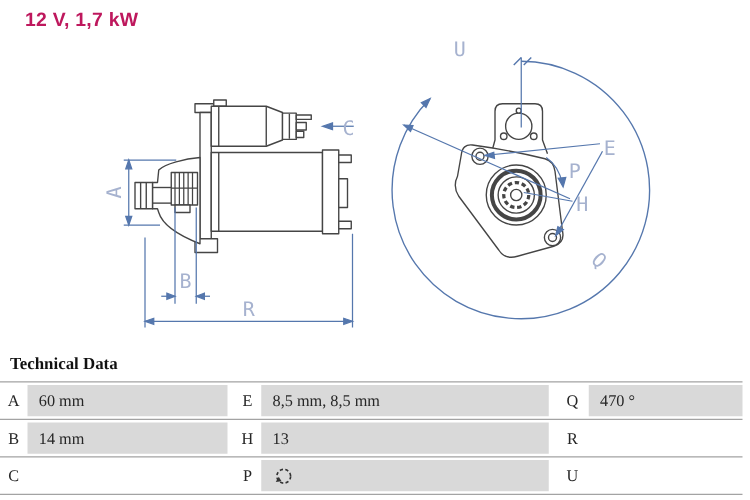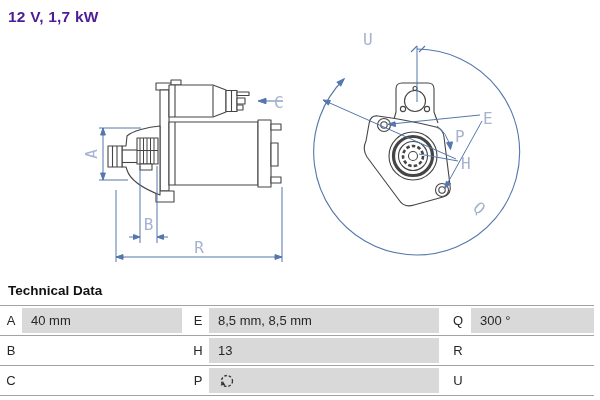--- a/index.html
+++ b/index.html
@@ -1,21 +1,21 @@
 <!DOCTYPE html>
 <html><head>
 <meta charset="utf-8">
 <style>
   html,body{margin:0;padding:0;background:#fff;}
   #stage{position:relative;width:600px;height:400px;background:#fff;overflow:hidden;
          font-family:"Liberation Sans",sans-serif;}
-  .hdr{position:absolute;left:8px;top:8px;font-size:15.5px;font-weight:600;color:#4c1d95;
+  .hdr{position:absolute;left:20px;top:8px;font-size:15.5px;font-weight:600;color:#be185d;
        letter-spacing:.2px;}
   #drawing{position:absolute;left:0;top:0;}
-  .tech{position:absolute;left:0;top:281px;width:594px;}
+  .tech{position:absolute;left:0;top:281px;width:594px;font-family:Liberation Serif, serif;}
   .tech-title{margin:2px 0 4px 8px;font-size:13.5px;font-weight:700;color:#111;height:18px;}
   .rule{height:1px;background:#a3a3a3;margin:2px 0;}
   .t-row{display:grid;grid-template-columns:22px 160px 5px 22px 230px 6px 26px 1fr;
          height:25px;line-height:25px;font-size:13px;color:#262626;}
   .lc{background:#fff;text-align:center;}
   .vc{background:#d9d9d9;padding-left:9px;display:flex;align-items:center;}
   .lc1{grid-column:1}.vc1{grid-column:2}.lc2{grid-column:4}.vc2{grid-column:5}
   .lc3{grid-column:7}.vc3{grid-column:8}
   .rot-icon{display:inline-block;margin-top:1px;}
 </style>
@@ -151,30 +151,31 @@
       </g>
     </g>
   </svg>
 
   <div class="tech">
     <div class="tech-title">Technical Data</div>
     <div class="rule"></div>
 
     <div class="t-row">
       <div class="lc lc1">A</div>
-      <div class="vc vc1">40 mm</div>
+      <div class="vc vc1">60 mm</div>
       <div class="lc lc2">E</div>
       <div class="vc vc2">8,5 mm, 8,5 mm</div>
       <div class="lc lc3">Q</div>
-      <div class="vc vc3">300 °</div>
+      <div class="vc vc3">470 °</div>
     </div>
     <div class="rule"></div>
 
     <div class="t-row">
       <div class="lc lc1">B</div>
+      <div class="vc vc1">14 mm</div>
       <div class="lc lc2">H</div>
       <div class="vc vc2">13</div>
       <div class="lc lc3">R</div>
     </div>
     <div class="rule"></div>
 
     <div class="t-row">
       <div class="lc lc1">C</div>
       <div class="lc lc2">P</div>
       <div class="vc vc2">

